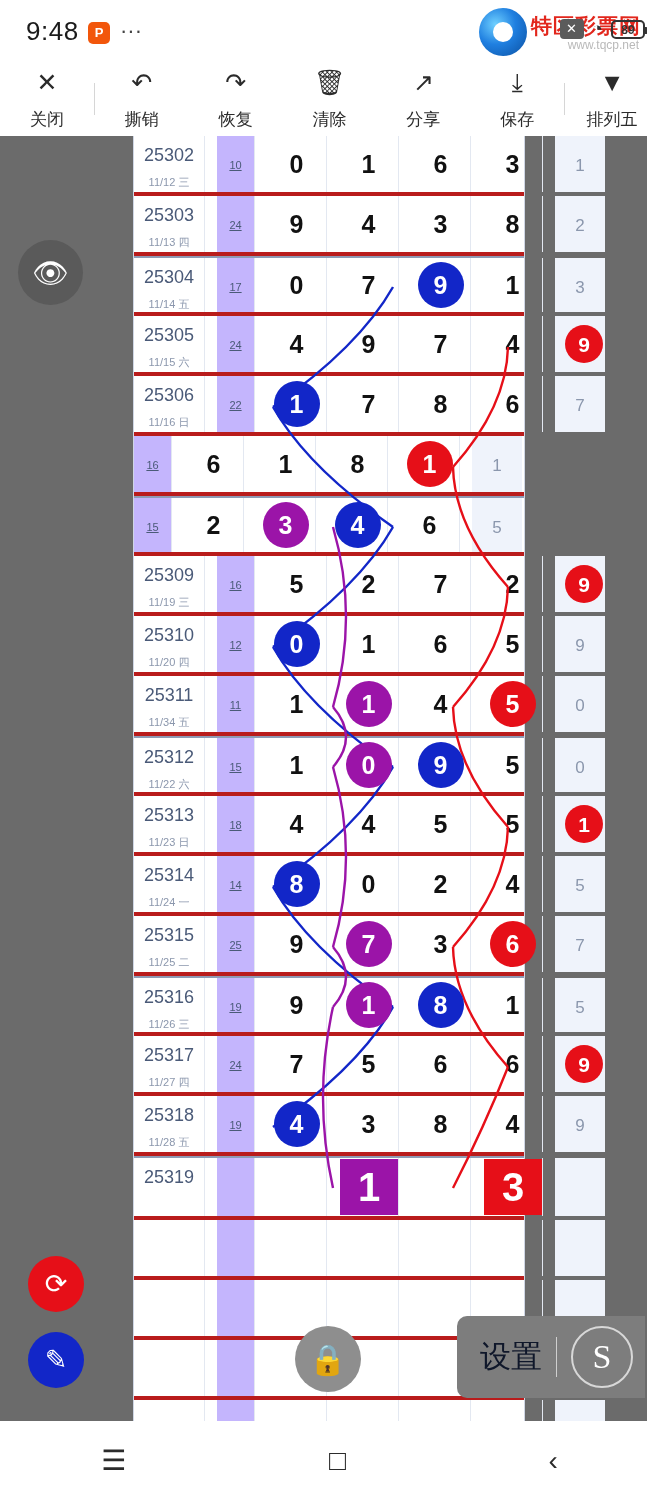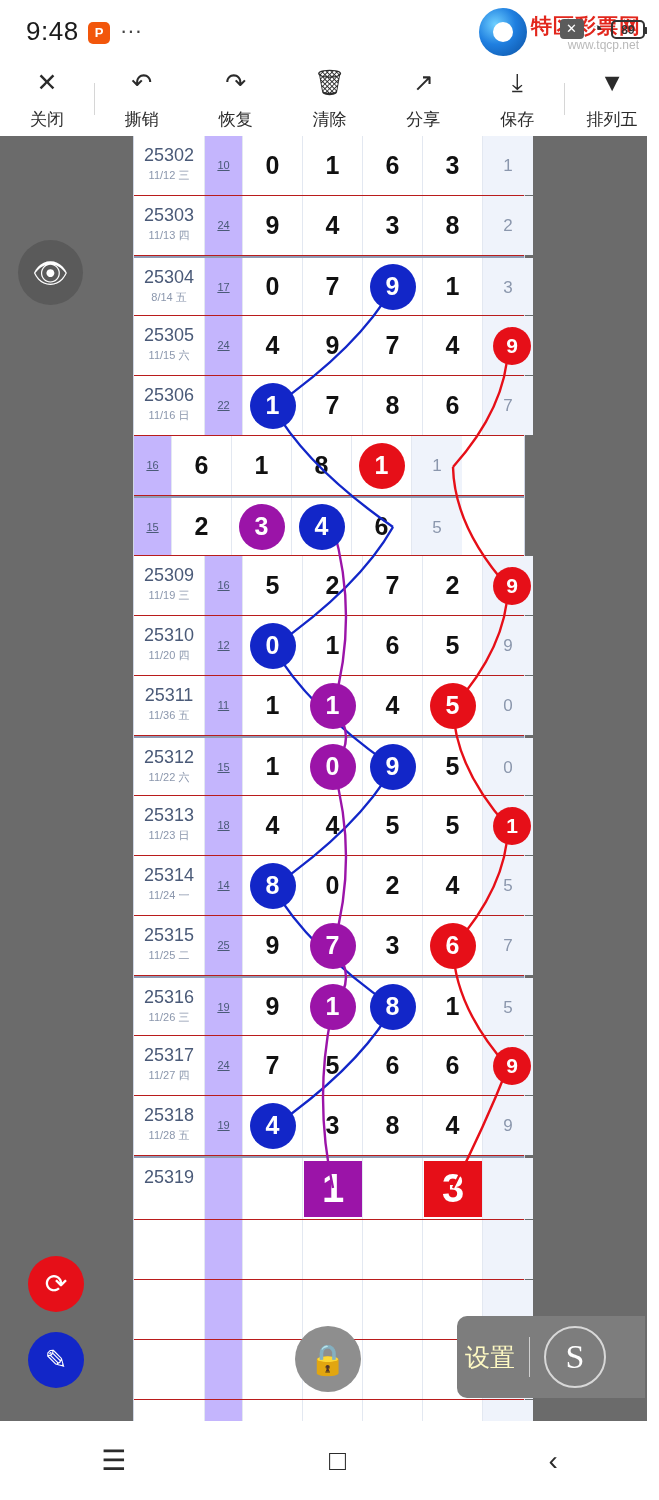--- a/index.html
+++ b/index.html
@@ -110,32 +110,33 @@
     width: 392px; height: 1285px;
     background: #ffffff;
     border-left: 1px solid #cfd6e4;
     border-right: 1px solid #cfd6e4;
   }
 
   .row {
     position: relative;
     height: 60px;
     display: flex;
-    border-bottom: 1px solid #b91c1c;
+    border-bottom: 4px solid #b91c1c;
+    gap: 12px;
   }
   .row.sep-top { border-top: 2px solid #8e9bb5; }
 
   .c-issue {
     width: 71px; flex: 0 0 71px;
     border-right: 1px solid #e3e8f1;
     text-align: center;
     padding-top: 9px;
   }
   .c-issue .no { font-size: 18px; color: #4a5a78; line-height: 20px; }
-  .c-issue .dt { font-size: 11px; color: #8b97ad; line-height: 14px; margin-top: 3px; }
+  .c-issue .dt { font-size: 11px; color: #8b97ad; line-height: 14px; margin-top: 10px; }
 
   .c-sum {
     width: 38px; flex: 0 0 38px;
     border-right: 1px solid #e3e8f1;
     background: #c4b5fd;
     text-align: center;
     font-size: 11px; color: #4a5a78;
     line-height: 59px;
     text-decoration: underline;
   }
@@ -233,21 +234,21 @@
     font-size: 30px;
   }
   .settings-pill {
     position: absolute; left: 457px; top: 1180px;
     width: 188px; height: 82px;
     background: #7d7d7d;
     border-radius: 10px 0 0 10px;
     display: flex; align-items: center;
   }
   .settings-pill .label {
-    font-size: 25px; color: #fef9c3; margin-left: 8px;
+    font-size: 31px; color: #0f172a; margin-left: 23px;
   }
   .settings-pill .bar {
     width: 1px; height: 40px; background: #cfcfcf; margin: 0 14px;
   }
   .settings-pill .s-circle {
     width: 62px; height: 62px; border-radius: 50%;
     border: 2px solid #d8d8d8;
     display: flex; align-items: center; justify-content: center;
     color: #fff; font-size: 34px; font-family: "Liberation Serif", serif;
   }
@@ -376,21 +377,21 @@
             <div class="plain">3</div>
           </div>
           <div class="c-ball">
             <div class="plain">8</div>
           </div>
           <div class="c-tail">2</div>
         </div>
         <div class="row sep-top">
           <div class="c-issue">
             <div class="no">25304</div>
-            <div class="dt">8/14 五</div>
+            <div class="dt">11/14 五</div>
           </div>
           <div class="c-sum">17</div>
           <div class="c-ball">
             <div class="plain">0</div>
           </div>
           <div class="c-ball">
             <div class="plain">7</div>
           </div>
           <div class="c-ball">
             <div class="ball blue">9</div>
@@ -512,21 +513,21 @@
             <div class="plain">6</div>
           </div>
           <div class="c-ball">
             <div class="plain">5</div>
           </div>
           <div class="c-tail">9</div>
         </div>
         <div class="row">
           <div class="c-issue">
             <div class="no">25311</div>
-            <div class="dt">11/36 五</div>
+            <div class="dt">11/34 五</div>
           </div>
           <div class="c-sum">11</div>
           <div class="c-ball">
             <div class="plain">1</div>
           </div>
           <div class="c-ball">
             <div class="ball purple">1</div>
           </div>
           <div class="c-ball">
             <div class="plain">4</div>

